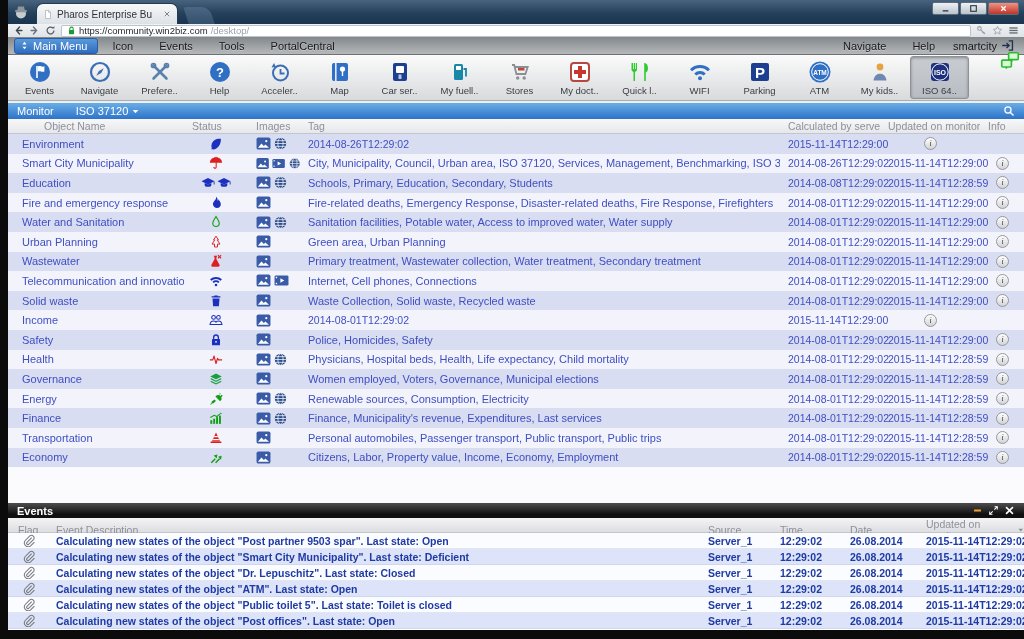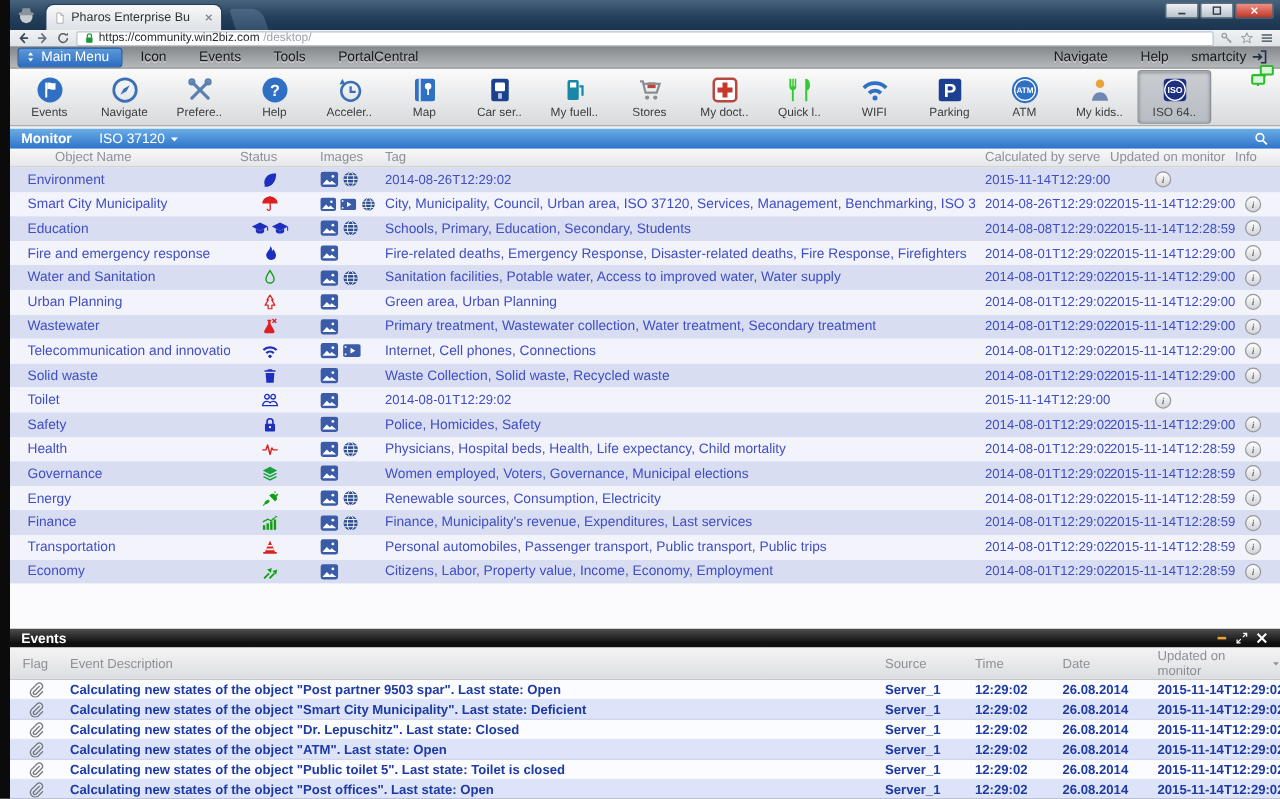--- a/index.html
+++ b/index.html
@@ -53,21 +53,21 @@
   .tb-btn.selected{background:linear-gradient(#c9cdd2,#b8bdc3);box-shadow:inset 0 1px 3px rgba(0,0,0,.35);border:1px solid #8d9298}
   .tb-btn .icon{width:24px;height:24px}
   .tb-label{font-size:9.5px;color:#393d42;white-space:nowrap;overflow:hidden;max-width:56px}
   .netstatus{position:absolute;right:3px;top:-5px;width:22px;height:22px;z-index:5}
 
   .gapstrip{height:2px;background:#eceef0;flex:0 0 auto}
 
   
   .monitorbar{height:16px;background:linear-gradient(#68acе5,#69ade6 0%,#2e73c9);background:linear-gradient(#69ade6,#2e73c9);
               display:flex;align-items:center;color:#fff;padding:0 9px;flex:0 0 auto}
-  .mb-title{font-size:11px;font-weight:bold;margin-right:22px}
+  .mb-title{font-size:11px;font-weight:normal;margin-right:22px}
   .mb-dataset{font-size:11px;display:flex;align-items:center;gap:3px}
   .mb-caret{width:9px;height:9px}
   .mb-spacer{flex:1}
   .mb-search{width:12px;height:12px}
 
   
   .theader{height:15px;display:grid;grid-template-columns:176px 64px 52px 480px 100px 100px 44px;
            background:linear-gradient(#f8f8f9,#e6e7eb);border-bottom:1px solid #c4c6cc;align-items:center;
            font-size:10.5px;color:#8e9098;flex:0 0 auto}
   .theader .h{padding-left:8px;white-space:nowrap;overflow:hidden;display:flex;align-items:center;gap:4px}
@@ -89,21 +89,21 @@
   .info-btn{width:13px;height:13px;border-radius:50%;background:linear-gradient(#ffffff,#d2d3d7);border:1px solid #97979e;
             display:flex;align-items:center;justify-content:center}
   .info-btn svg{width:9px;height:9px}
   .monitor-fill{height:36px;background:#fbfbfd;flex:0 0 auto}
 
   
   .eventsbar{height:15px;background:linear-gradient(#4e4e4e,#101010 75%);color:#fff;display:flex;align-items:center;
              padding:0 9px;font-size:11px;font-weight:bold;flex:0 0 auto}
   .eb-spacer{flex:1}
   .eb-ctl{width:11px;height:11px;margin-left:5px}
-  .eheader{height:26px;display:grid;grid-template-columns:40px 652px 72px 70px 76px 106px;background:linear-gradient(#f4f4f5,#dddee1);
+  .eheader{height:15px;display:grid;grid-template-columns:40px 652px 72px 70px 76px 106px;background:linear-gradient(#f4f4f5,#dddee1);
            border-bottom:1px solid #c4c6cc;align-items:center;font-size:10.5px;color:#8e9098;flex:0 0 auto}
   .eheader .h{padding-left:8px;display:flex;align-items:center;gap:4px}
   .eheader .h.flag{padding-left:10px}
   .erows{height:96px;overflow:hidden;flex:0 0 auto}
   .erow{height:16px;display:grid;grid-template-columns:40px 652px 72px 70px 76px 106px;align-items:center;
         background:#fbfcff;font-size:10.5px;font-weight:bold;color:#1e3aa4;border-bottom:1px solid #e3e6f2}
   .erow.alt{background:#dde3f8;border-bottom:1px solid #cfd6ee}
   .e-flag{display:flex;justify-content:center;color:#76797d}
   .e-flag .icon{width:13px;height:13px}
   .e-desc,.e-src,.e-time,.e-date,.e-upd{padding-left:8px;white-space:nowrap;overflow:hidden}
@@ -823,21 +823,21 @@
         <div class="c-info">
           <span class="info-btn">
             <svg viewBox="0 0 10 10">
               <text x="5" y="8" text-anchor="middle" font-size="8.5" font-style="italic" font-family="Liberation Serif, serif" fill="#333">i</text>
             </svg>
           </span>
         </div>
       </div>
 
       <div class="mrow alt">
-        <div class="c-name">Toilet</div>
+        <div class="c-name">Income</div>
         <div class="c-status" style="color: rgb(28, 47, 190);">
           <span class="icon icon-people" style="width: 14px; height: 14px;">
             <svg viewBox="0 0 16 16" fill="none" stroke="currentColor" stroke-width="1.2">
               <circle cx="5.2" cy="5" r="2.1"></circle>
               <circle cx="10.8" cy="5" r="2.1"></circle>
               <path d="M1.2 13.2c.3-2.5 1.9-4 4-4 1.2 0 2.1.5 2.8 1.3.7-.8 1.6-1.3 2.8-1.3 2.1 0 3.7 1.5 4 4z"></path>
             </svg>
           </span>
         </div>
         <div class="c-images">

